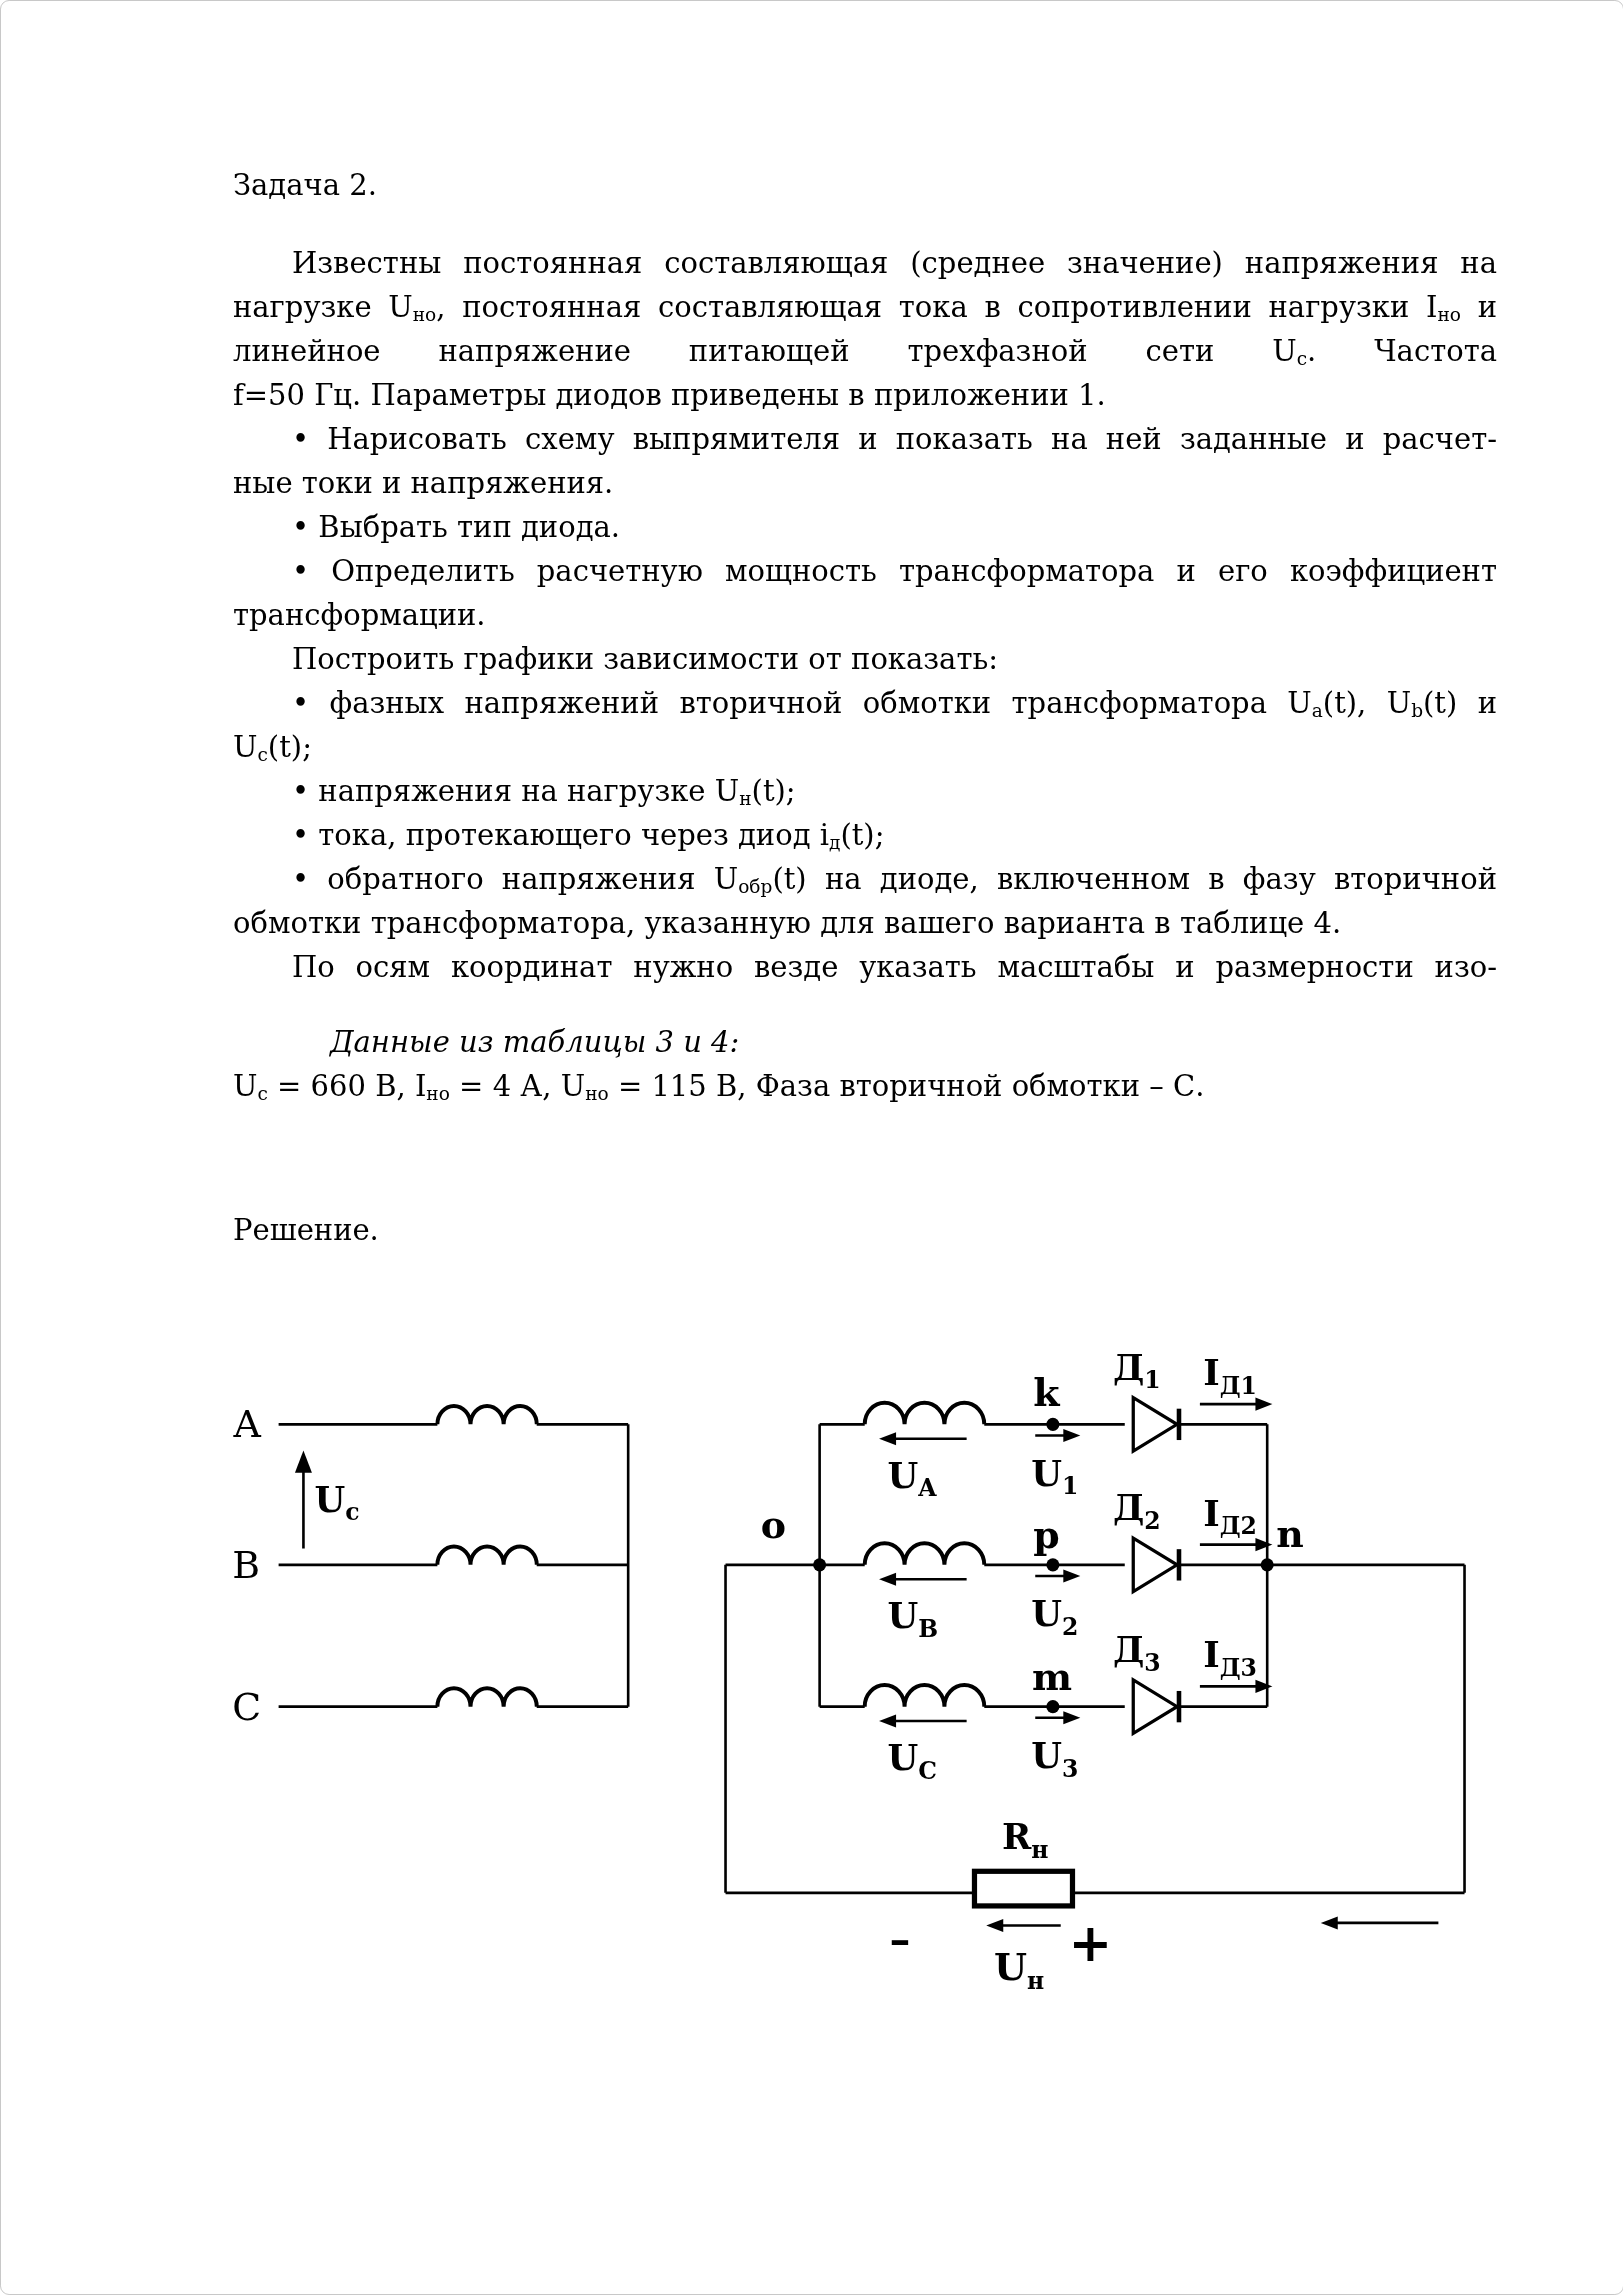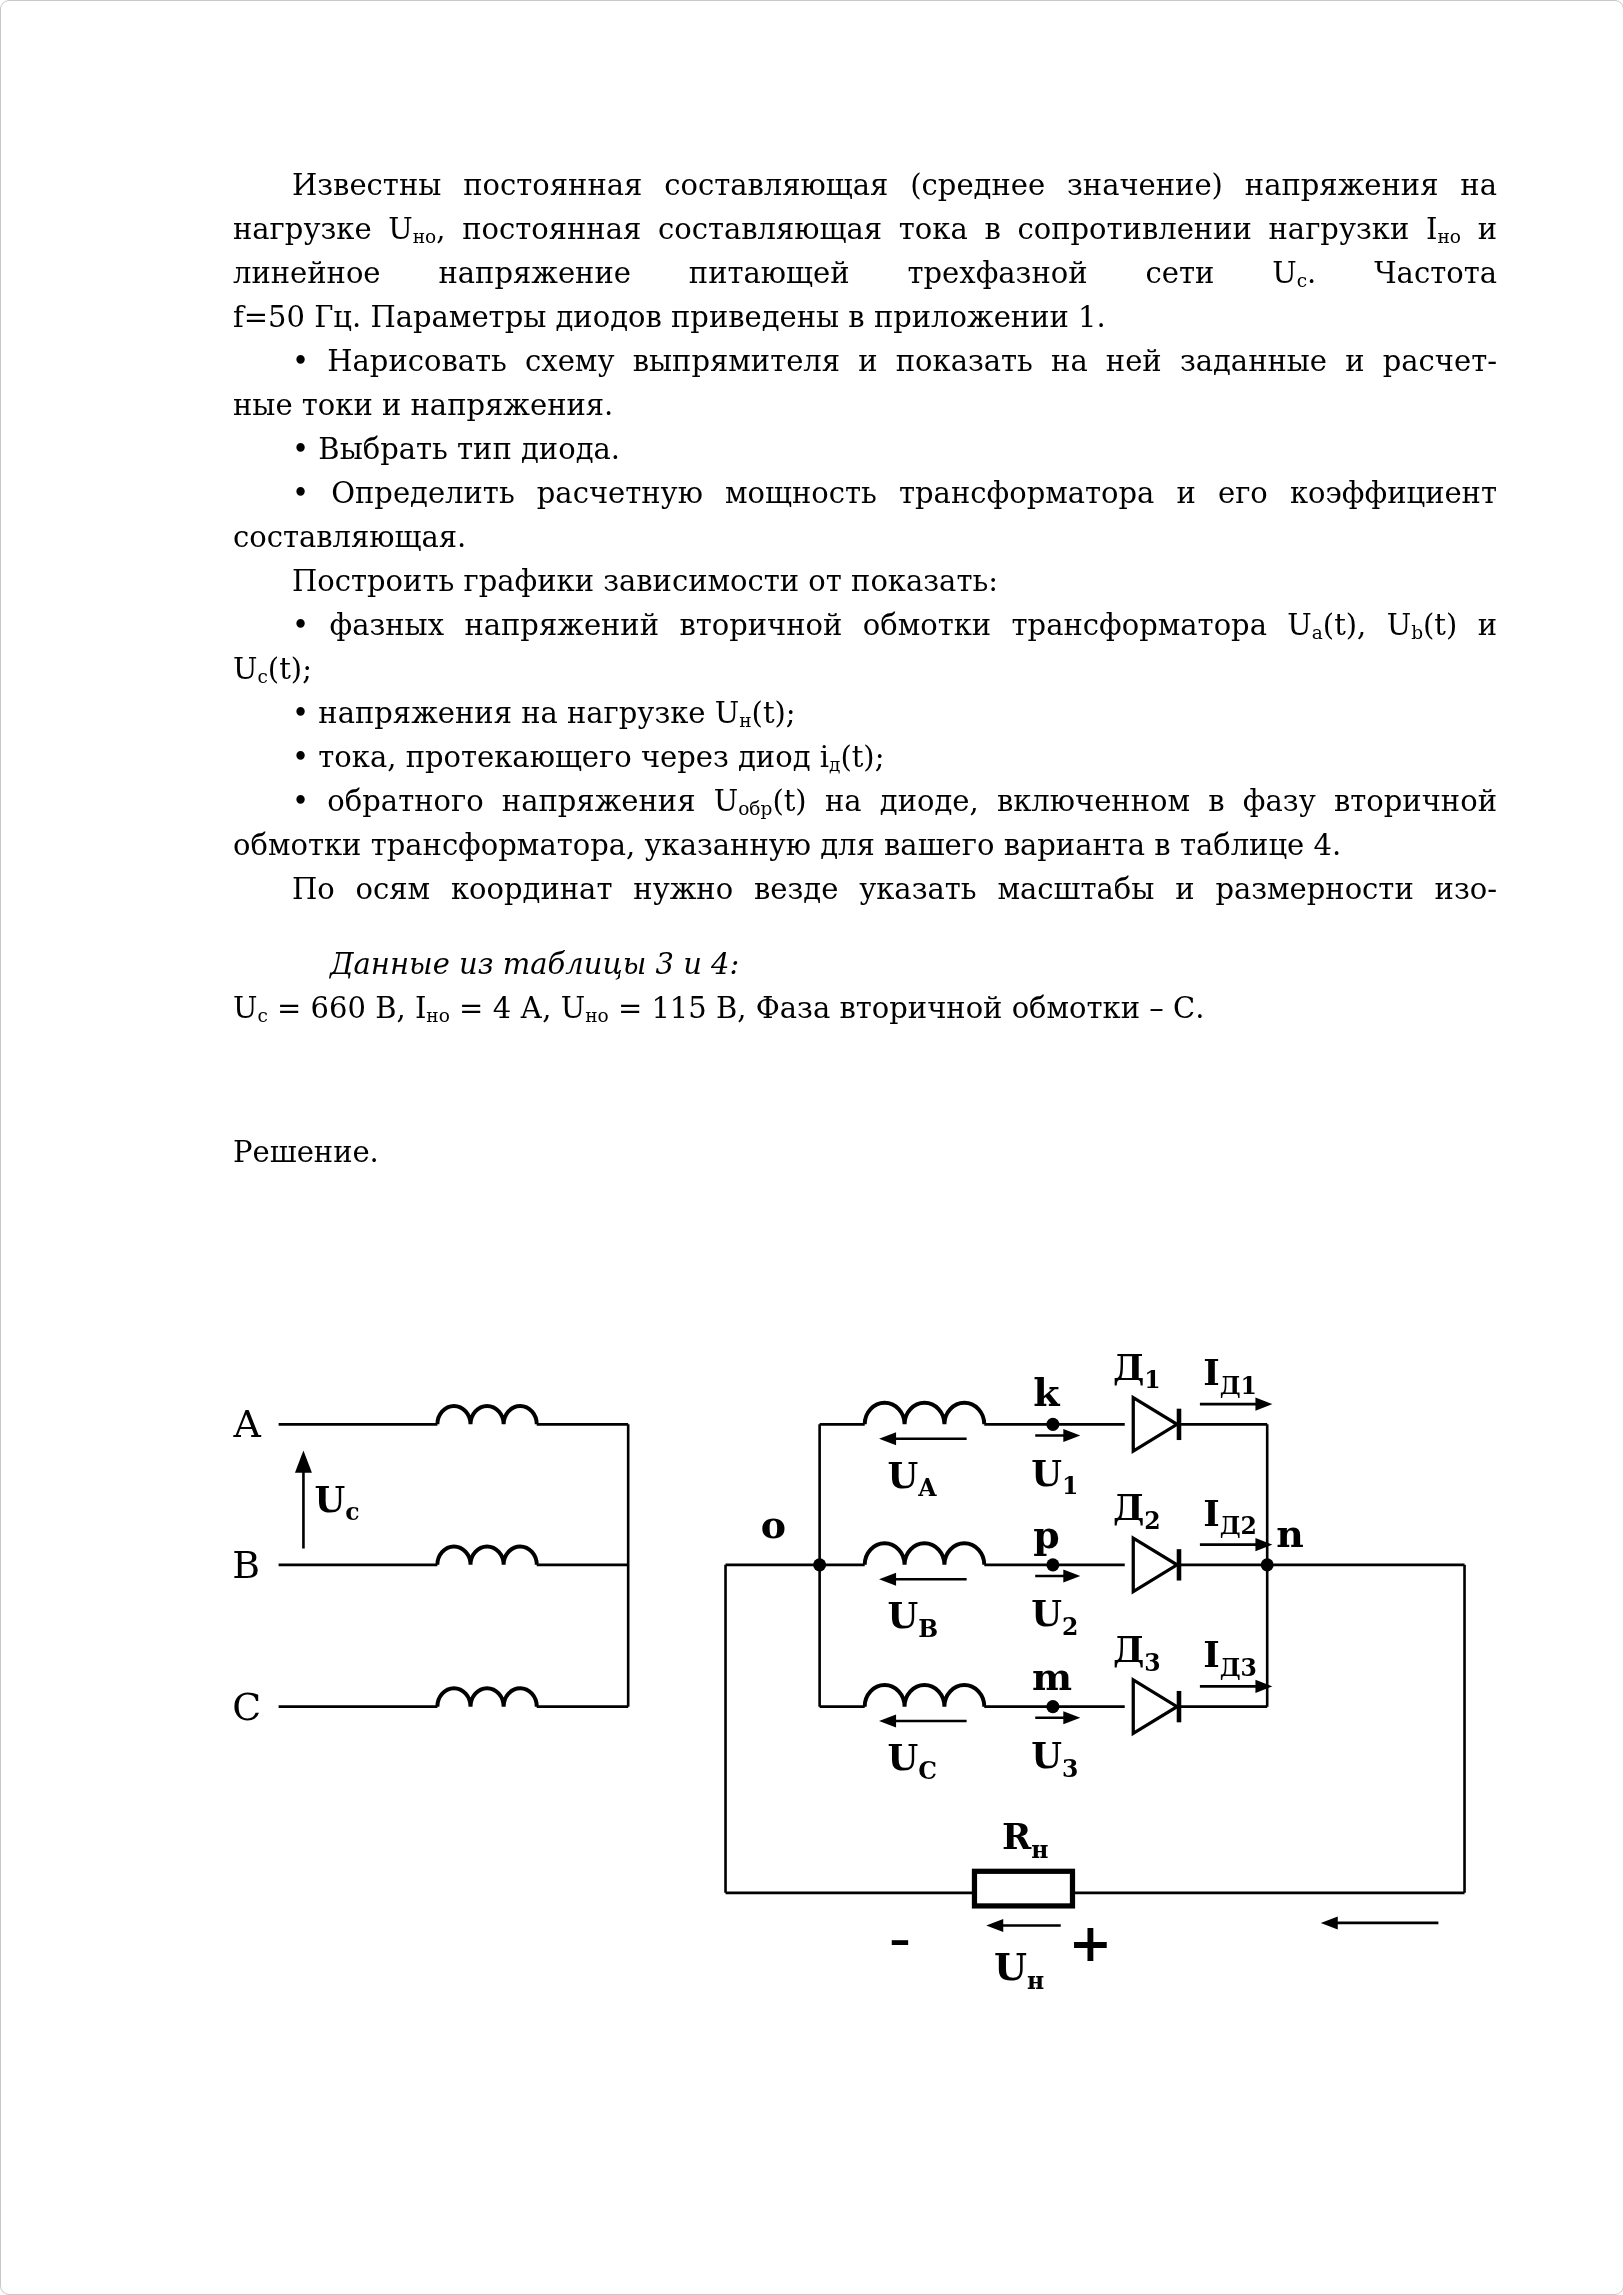--- a/index.html
+++ b/index.html
@@ -38,36 +38,39 @@
   .coil{stroke:#000;stroke-width:6;fill:none;}
   .thick{stroke:#000;stroke-width:7;fill:none;}
   .ahead{fill:#000;stroke:none;}
 </style>
 </head>
 <body>
 
 <div class="page">
 
   <div class="doc">
+      <div class="par p-title">
+        <div class="line">Задача 2.</div>
+      </div>
       <div class="par p-para">
         <div class="line ind1 just">Известны постоянная составляющая (среднее значение) напряжения на</div>
         <div class="line just">нагрузке U<sub>но</sub>, постоянная составляющая тока в сопротивлении нагрузки I<sub>но</sub> и</div>
         <div class="line just">линейное напряжение питающей трехфазной сети U<sub>c</sub>. Частота</div>
         <div class="line">f=50 Гц. Параметры диодов приведены в приложении 1.</div>
       </div>
       <div class="par p-para">
         <div class="line ind1 just">•&nbsp;Нарисовать схему выпрямителя и показать на ней заданные и расчет-</div>
         <div class="line">ные токи и напряжения.</div>
       </div>
       <div class="par p-para">
         <div class="line ind1">•&nbsp;Выбрать тип диода.</div>
       </div>
       <div class="par p-para">
         <div class="line ind1 just">•&nbsp;Определить расчетную мощность трансформатора и его коэффициент</div>
-        <div class="line">составляющая.</div>
+        <div class="line">трансформации.</div>
       </div>
       <div class="par p-para">
         <div class="line ind1">Построить графики зависимости от показать:</div>
       </div>
       <div class="par p-para">
         <div class="line ind1 just">•&nbsp;фазных напряжений вторичной обмотки трансформатора U<sub>a</sub>(t), U<sub>b</sub>(t) и</div>
         <div class="line">U<sub>c</sub>(t);</div>
       </div>
       <div class="par p-para">
         <div class="line ind1">•&nbsp;напряжения на нагрузке U<sub>н</sub>(t);</div>

